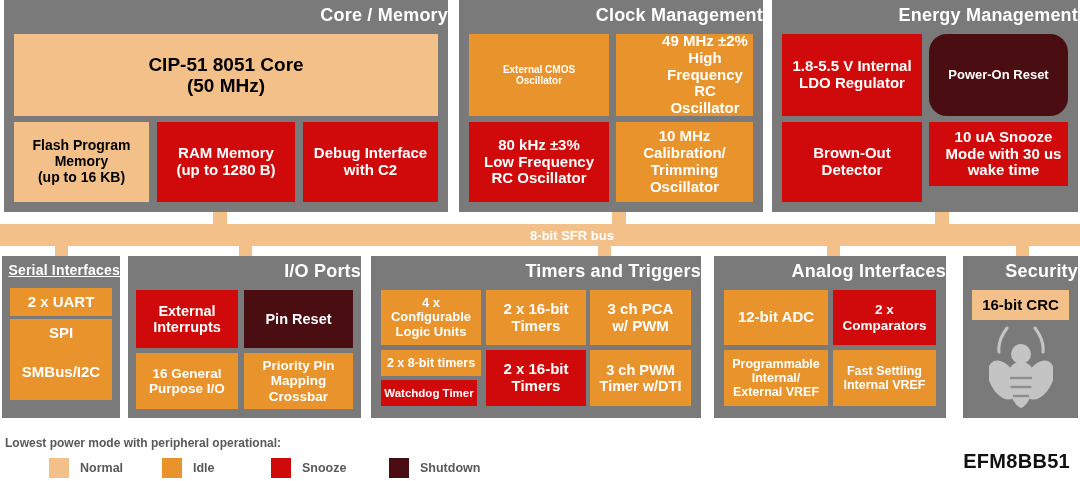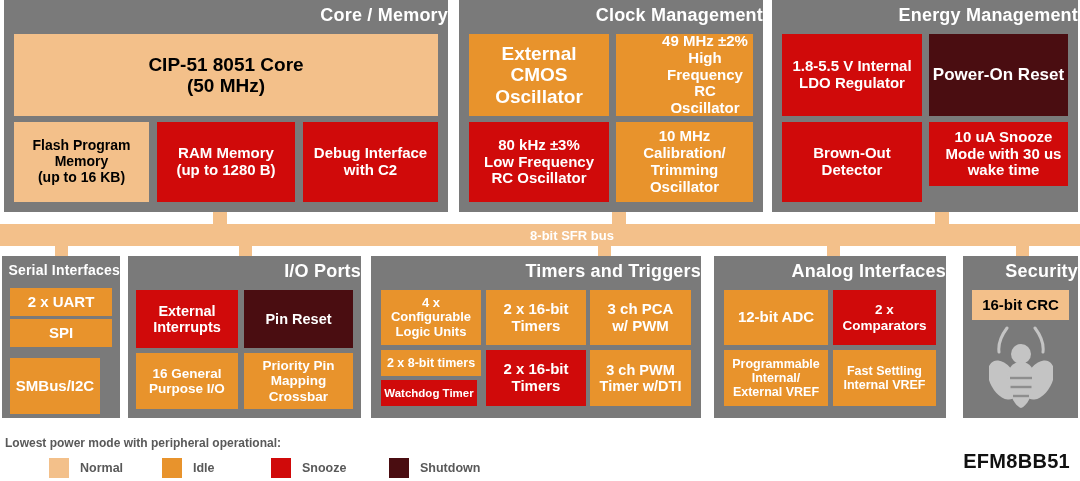--- a/index.html
+++ b/index.html
@@ -9,21 +9,21 @@
     -webkit-font-smoothing:antialiased;
   }
   .panel{
     position:absolute;background:#7a7a7a;box-sizing:border-box;
   }
   .panel-title{
     position:absolute;left:0;right:0;top:0;height:30px;line-height:30px;
     text-align:right;color:#ffffff;font-weight:bold;font-size:18px;
     letter-spacing:.2px;
   }
-  .panel-title.sm{font-size:14px;line-height:28px;height:28px;}
+  .panel-title.sm{font-size:14px;line-height:28px;height:28px;text-decoration:underline;}
   .blk{
     position:absolute;box-sizing:border-box;display:flex;
     align-items:center;justify-content:center;text-align:center;
     font-weight:bold;line-height:1.12;padding:2px 3px;
   }
   
   .c-normal  {background:#f3c08a;color:#000000;}
   .c-idle    {background:#e8932c;color:#ffffff;}
   .c-snooze  {background:#d00a0a;color:#ffffff;}
   .c-shutdown{background:#4a0d11;color:#ffffff;}
@@ -64,40 +64,40 @@
   <div class="blk c-snooze" style="left:153px;top:122px;width:138px;height:80px;font-size:15px;">
     <span>RAM Memory<br>(up to 1280 B)</span>
   </div>
   <div class="blk c-snooze" style="left:299px;top:122px;width:135px;height:80px;font-size:15px;">
     <span>Debug Interface<br>with C2</span>
   </div>
 </div>
 
 <div class="panel" style="left:459px;top:0;width:304px;height:212px;">
   <div class="panel-title">Clock Management</div>
-  <div class="blk c-idle" style="left:10px;top:34px;width:140px;height:82px;font-size:19px;">
+  <div class="blk c-idle" style="left:10px;top:34px;width:140px;height:82px;font-size:10px;">
     <span>External CMOS<br>Oscillator</span>
   </div>
   <div class="blk c-idle" style="left:157px;top:34px;width:137px;height:82px;font-size:15px;padding-left:44px;">
     <span>49 MHz ±2%<br>High Frequency<br>RC Oscillator</span>
   </div>
   <div class="blk c-snooze" style="left:10px;top:122px;width:140px;height:80px;font-size:15px;">
     <span>80 kHz ±3%<br>Low Frequency<br>RC Oscillator</span>
   </div>
   <div class="blk c-idle" style="left:157px;top:122px;width:137px;height:80px;font-size:15px;">
     <span>10 MHz<br>Calibration/<br>Trimming<br>Oscillator</span>
   </div>
 </div>
 
 <div class="panel" style="left:772px;top:0;width:306px;height:212px;">
   <div class="panel-title">Energy Management</div>
   <div class="blk c-snooze" style="left:10px;top:34px;width:140px;height:82px;font-size:15px;">
     <span>1.8-5.5 V Internal<br>LDO Regulator</span>
   </div>
-  <div class="blk c-shutdown" style="left:157px;top:34px;width:139px;height:82px;font-size:17px;">
+  <div class="blk c-shutdown" style="left:157px;top:34px;width:139px;height:82px;font-size:13px;border-radius:18px;">
     <span>Power-On Reset</span>
   </div>
   <div class="blk c-snooze" style="left:10px;top:122px;width:140px;height:80px;font-size:15px;">
     <span>Brown-Out<br>Detector</span>
   </div>
   <div class="blk c-snooze" style="left:157px;top:122px;width:139px;height:64px;font-size:15px;padding-left:13px;">
     <span>10 uA Snooze<br>Mode with 30 us<br>wake time</span>
   </div>
 </div>
 
@@ -116,21 +116,21 @@
 <div class="tab" style="left:1016px;top:246px;width:13px;height:13px;"></div>
 
 <div class="panel" style="left:2px;top:256px;width:118px;height:162px;">
   <div class="panel-title sm">Serial Interfaces</div>
   <div class="blk c-idle" style="left:8px;top:32px;width:102px;height:28px;font-size:15px;">
     <span>2 x UART</span>
   </div>
   <div class="blk c-idle" style="left:8px;top:63px;width:102px;height:28px;font-size:15px;">
     <span>SPI</span>
   </div>
-  <div class="blk c-idle" style="left:8px;top:102px;width:90px;height:56px;font-size:15px;">
+  <div class="blk c-idle" style="left:8px;top:88px;width:102px;height:56px;font-size:15px;">
     <span>SMBus/I2C</span>
   </div>
 </div>
 
 <div class="panel" style="left:128px;top:256px;width:233px;height:162px;">
   <div class="panel-title">I/O Ports</div>
   <div class="blk c-snooze" style="left:8px;top:34px;width:102px;height:58px;font-size:14.5px;">
     <span>External<br>Interrupts</span>
   </div>
   <div class="blk c-shutdown" style="left:116px;top:34px;width:109px;height:58px;font-size:14.5px;">

